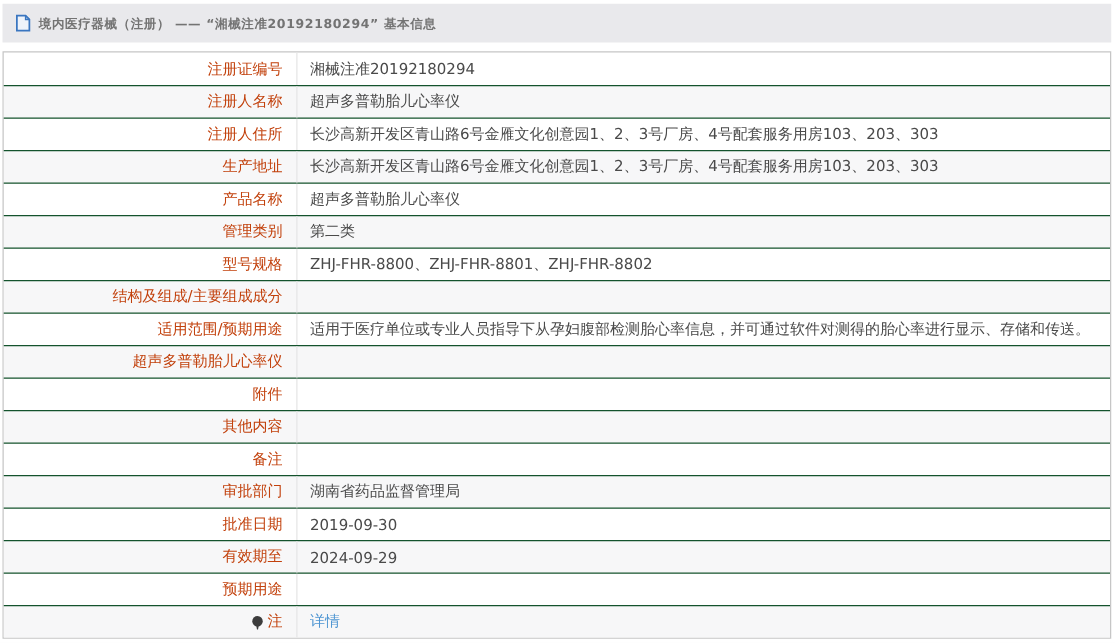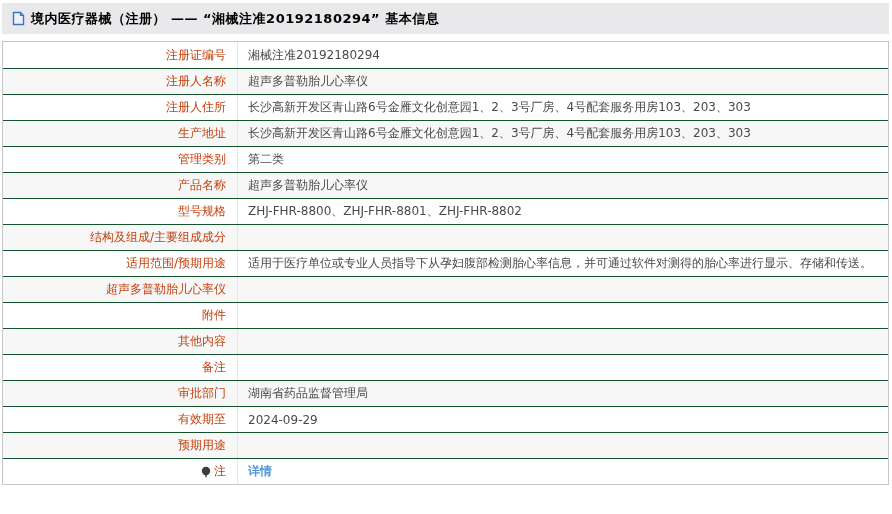--- a/index.html
+++ b/index.html
@@ -8,22 +8,22 @@
 
   .header-bar {
     margin:3px 3px 0 2px;
     height:31px;
     background:#e9e9ec;
     display:flex;
     align-items:center;
     padding:0 10px;
   }
   .header-title {
-    color:#000000;
-    font-size:13px;
+    color:#737373;
+    font-size:10px;
     font-weight:bold;
     margin-left:6px;
     letter-spacing:0.5px;
     white-space:nowrap;
   }
   .doc-icon { flex:0 0 auto; display:inline-flex; }
 
   .info-table {
     margin:7px 3px 0 2px;
     border:1px solid #c6c6c6;
@@ -48,21 +48,21 @@
   .cell-value {
     flex:1 1 auto;
     display:flex;
     align-items:center;
     padding:0 10px;
     color:#4a4a4a;
     font-size:12px;
     white-space:nowrap;
     overflow:hidden;
   }
-  .link { color:#4f96d2; cursor:pointer;font-weight:bold; }
+  .link { color:#4f96d2; cursor:pointer; }
   .note-icon { display:inline-flex; margin-right:3px; position:relative; top:1px; }
 </style>
 </head>
 <body>
 
 <div class="page">
 
   <div class="header-bar">
     <span class="doc-icon">
       <svg width="13" height="15" viewBox="0 0 13 15">
@@ -89,27 +89,27 @@
       <div class="cell-label">注册人住所</div>
       <div class="cell-value">长沙高新开发区青山路6号金雁文化创意园1、2、3号厂房、4号配套服务用房103、203、303</div>
     </div>
 
     <div class="t-row">
       <div class="cell-label">生产地址</div>
       <div class="cell-value">长沙高新开发区青山路6号金雁文化创意园1、2、3号厂房、4号配套服务用房103、203、303</div>
     </div>
 
     <div class="t-row">
-      <div class="cell-label">管理类别</div>
-      <div class="cell-value">第二类</div>
+      <div class="cell-label">产品名称</div>
+      <div class="cell-value">超声多普勒胎儿心率仪</div>
     </div>
 
     <div class="t-row">
-      <div class="cell-label">产品名称</div>
-      <div class="cell-value">超声多普勒胎儿心率仪</div>
+      <div class="cell-label">管理类别</div>
+      <div class="cell-value">第二类</div>
     </div>
 
     <div class="t-row">
       <div class="cell-label">型号规格</div>
       <div class="cell-value">ZHJ-FHR-8800、ZHJ-FHR-8801、ZHJ-FHR-8802</div>
     </div>
 
     <div class="t-row">
       <div class="cell-label">结构及组成/主要组成成分</div>
     </div>
@@ -137,20 +137,24 @@
     <div class="t-row">
       <div class="cell-label">备注</div>
       <div class="cell-value"></div>
     </div>
 
     <div class="t-row">
       <div class="cell-label">审批部门</div>
       <div class="cell-value">湖南省药品监督管理局</div>
     </div>
 
+    <div class="t-row">
+      <div class="cell-label">批准日期</div>
+      <div class="cell-value">2019-09-30</div>
+    </div>
 
     <div class="t-row">
       <div class="cell-label">有效期至</div>
       <div class="cell-value">2024-09-29</div>
     </div>
 
     <div class="t-row">
       <div class="cell-label">预期用途</div>
       <div class="cell-value"></div>
     </div>

